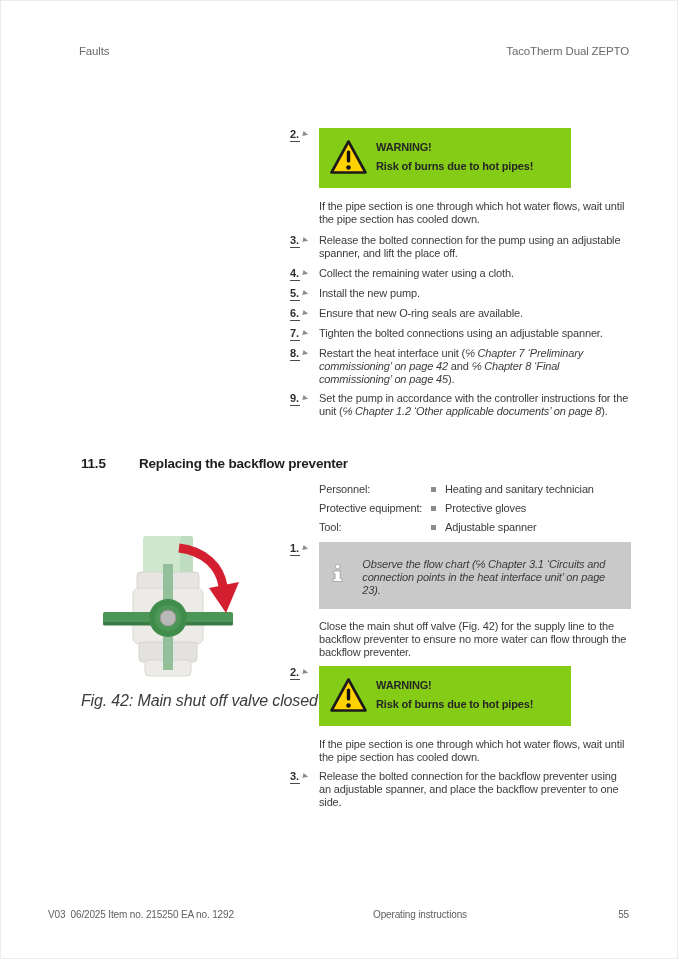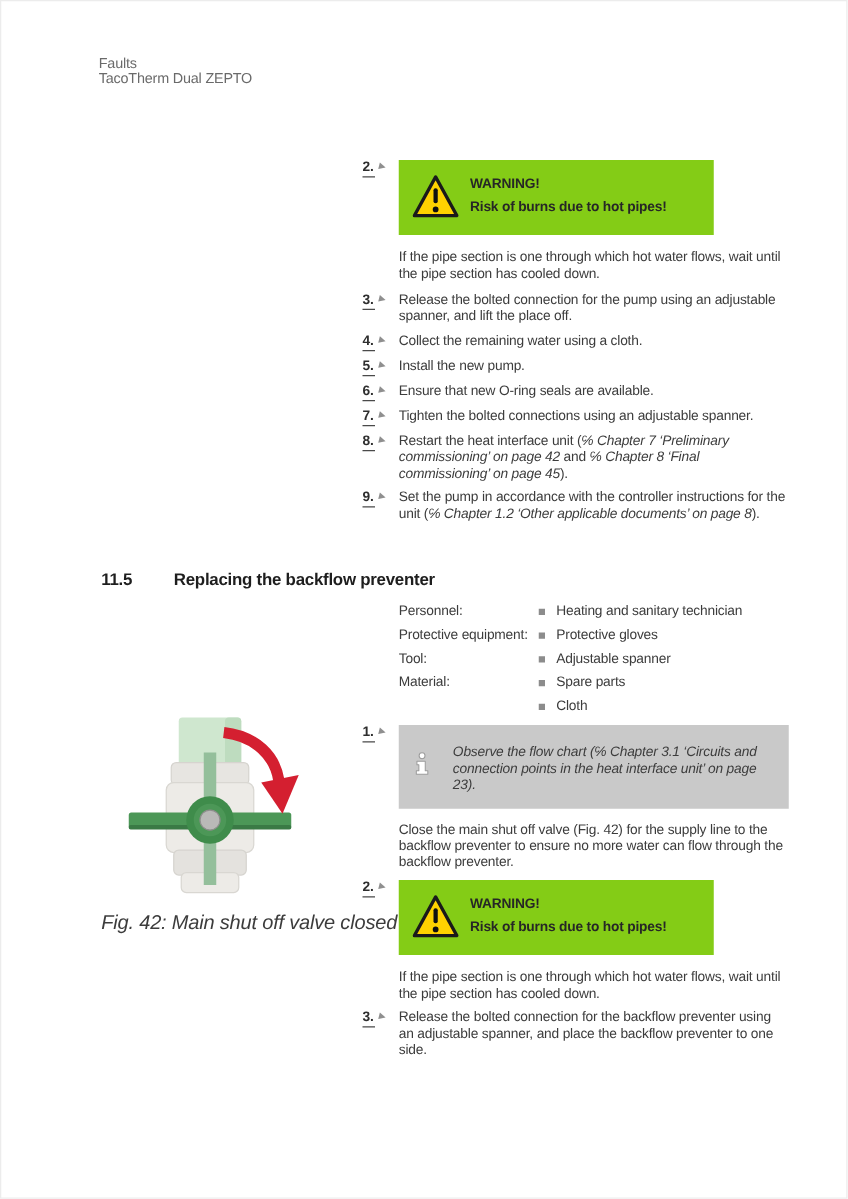--- a/index.html
+++ b/index.html
@@ -6,21 +6,21 @@
   html,body { background:#f2f2f2; }
   .page {
     position:relative; width:678px; height:959px; margin:0 auto;
     background:#ffffff; border:1px solid #ececec;
     font-family:"Liberation Sans", sans-serif;
     color:#3c3c3c; letter-spacing:-0.15px;
   }
   .header {
     position:absolute; top:44px; left:78px; right:48px;
     display:flex; justify-content:space-between;
-    font-size:11.5px; color:#6a6a6a;flex-direction:column;
+    font-size:11.5px; color:#6a6a6a;
   }
   .flow { position:absolute; top:127px; left:0; width:678px; }
 
   .step { display:flex; margin-left:289px; width:341px; }
   .step-num { width:29px; flex:none; padding-top:0; display:flex; align-items:flex-start; gap:3px; }
   .step-num .num {
     font-weight:bold; font-size:11px; color:#2e2e2e; line-height:12px;
     border-bottom:1.2px solid #4a4a4a; padding:0 1px 1px 0;
   }
   .step-num .marker {
@@ -190,33 +190,20 @@
             <span>Protective gloves</span>
           </div>
         </div>
       </div>
       <div class="req-row">
         <div class="req-label">Tool:</div>
         <div class="req-items">
           <div class="req-item">
             <span class="bullet"></span>
             <span>Adjustable spanner</span>
-          </div>
-        </div>
-      </div>
-      <div class="req-row">
-        <div class="req-label">Material:</div>
-        <div class="req-items">
-          <div class="req-item">
-            <span class="bullet"></span>
-            <span>Spare parts</span>
-          </div>
-          <div class="req-item">
-            <span class="bullet"></span>
-            <span>Cloth</span>
           </div>
         </div>
       </div>
     </div>
 
     <div class="lower">
 
       <div class="figure">
         <svg width="160" height="150" viewBox="0 0 160 150">
 
@@ -286,14 +273,19 @@
         <div class="step-num">
           <span class="num">3.</span>
           <span class="marker">▶</span>
         </div>
         <div class="step-body">Release the bolted connection for the backflow preventer using an adjustable spanner, and place the backflow preventer to one side.</div>
       </div>
 
     </div>
   </div>
 
+  <div class="footer">
+    <span class="f-left">V03  06/2025 Item no. 215250 EA no. 1292</span>
+    <span class="f-center">Operating instructions</span>
+    <span class="f-page">55</span>
+  </div>
 
 </div>
 
 </body></html>

